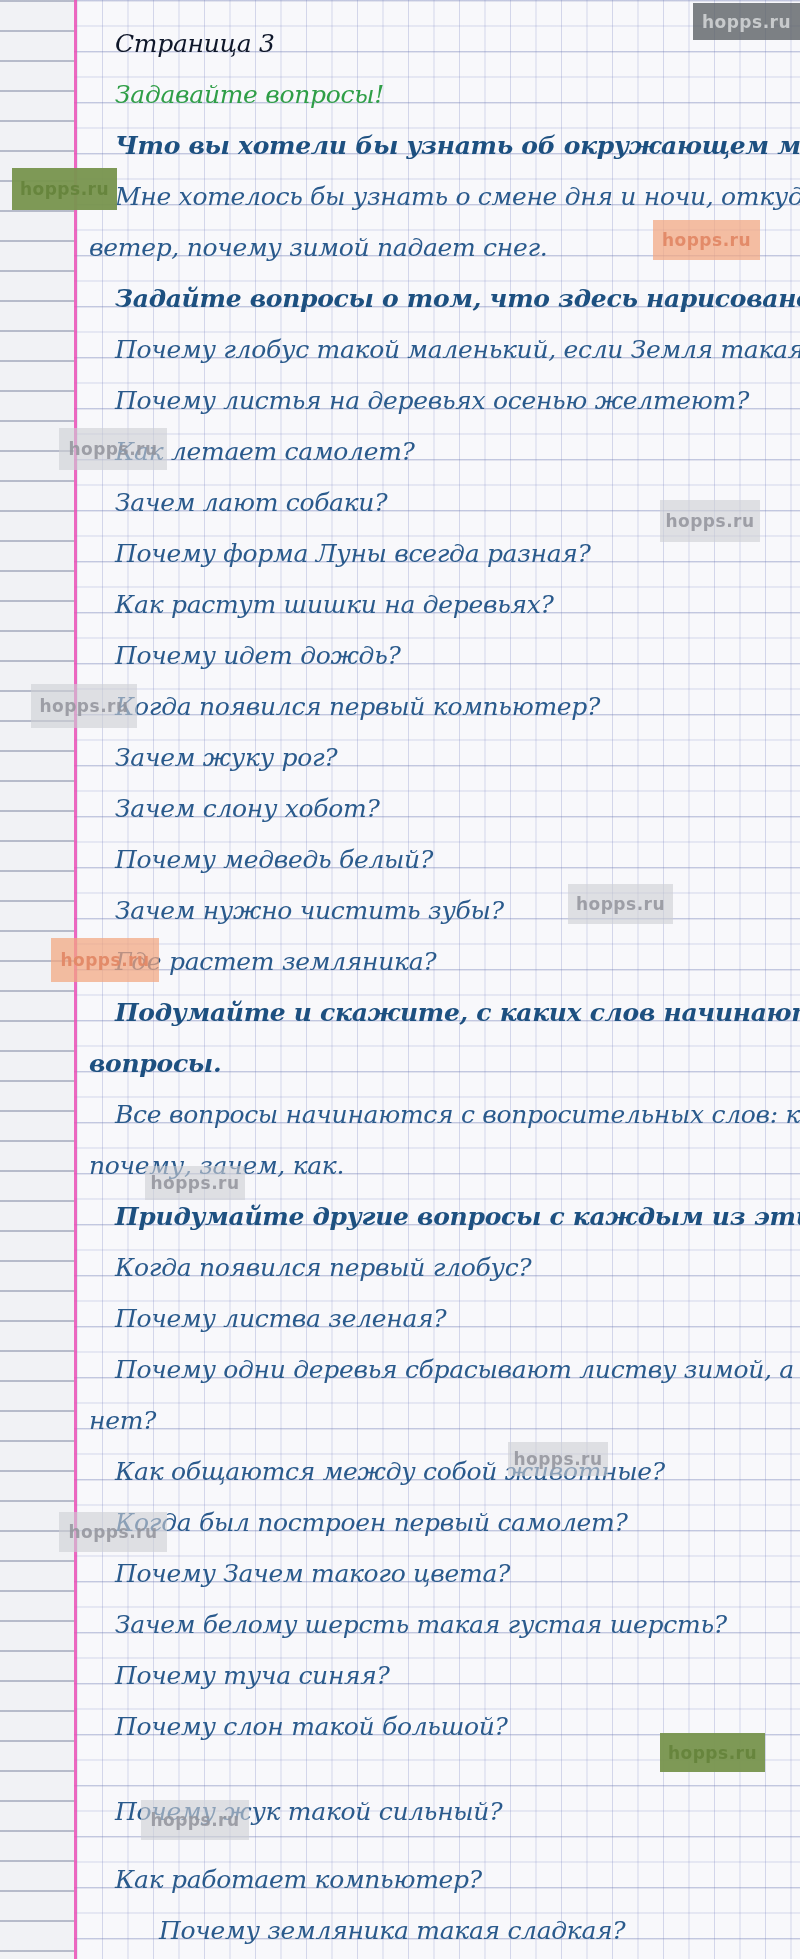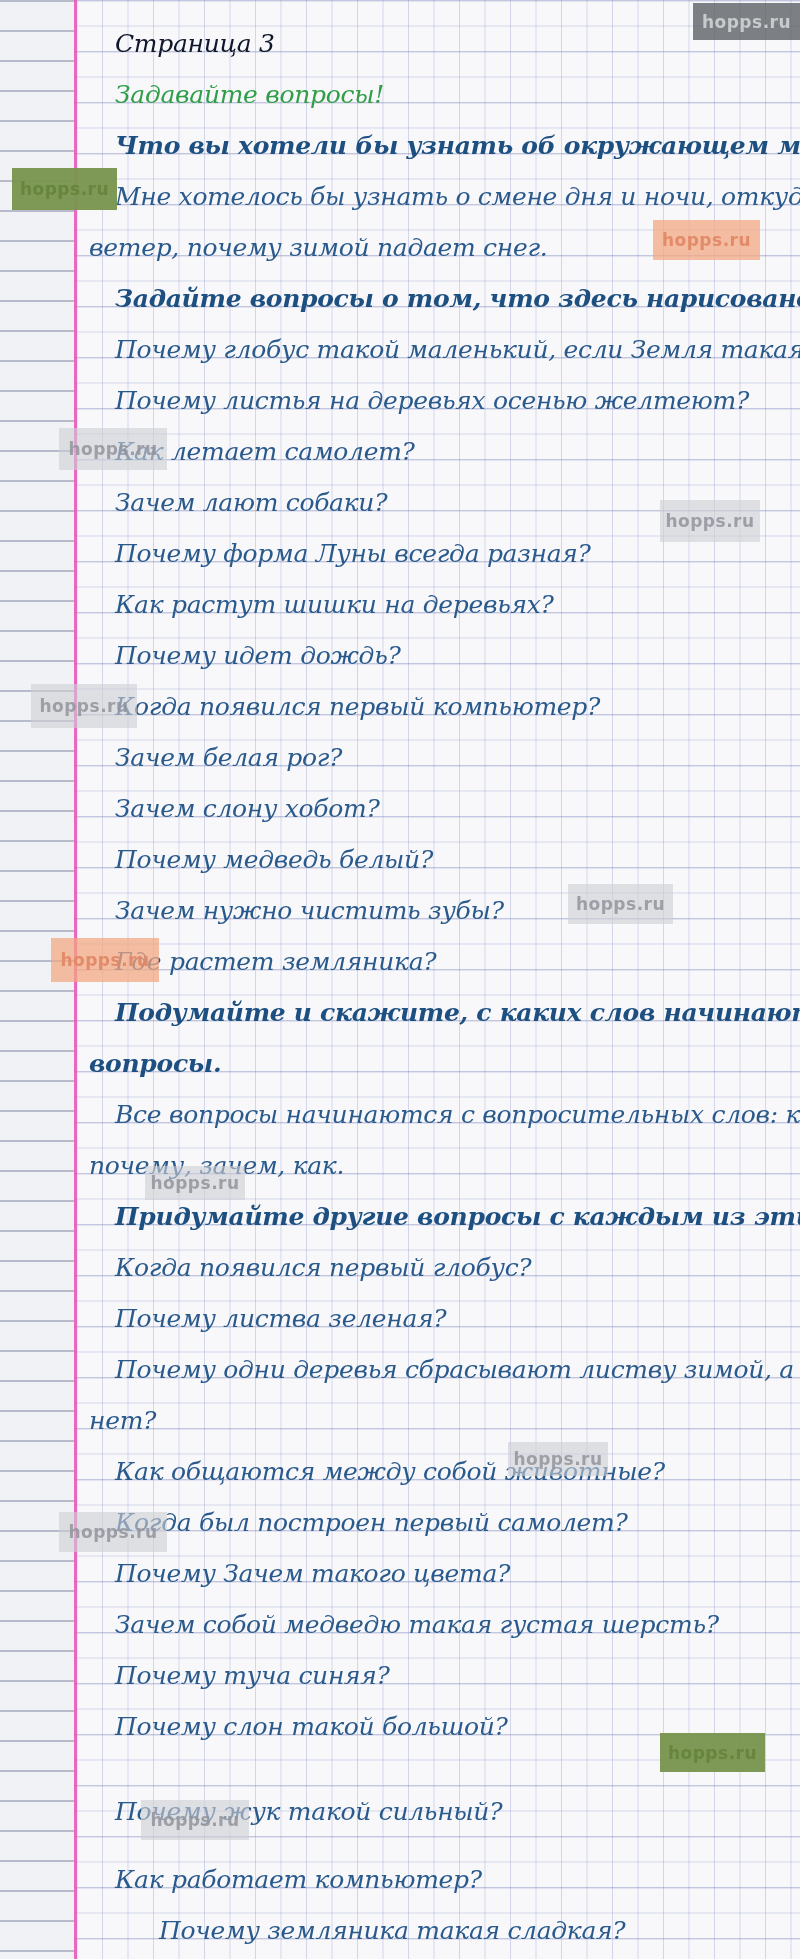--- a/index.html
+++ b/index.html
@@ -58,38 +58,38 @@
     <div class="line answer-cont noindent" style="top: 222px;">ветер, почему зимой падает снег.</div>
     <div class="line prompt indent" style="top: 273px;">Задайте вопросы о том, что здесь нарисовано.</div>
     <div class="line question indent" style="top: 324px;">Почему глобус такой маленький, если Земля такая большая?</div>
     <div class="line question indent" style="top: 375px;">Почему листья на деревьях осенью желтеют?</div>
     <div class="line question indent" style="top: 426px;">Как летает самолет?</div>
     <div class="line question indent" style="top: 477px;">Зачем лают собаки?</div>
     <div class="line question indent" style="top: 528px;">Почему форма Луны всегда разная?</div>
     <div class="line question indent" style="top: 579px;">Как растут шишки на деревьях?</div>
     <div class="line question indent" style="top: 630px;">Почему идет дождь?</div>
     <div class="line question indent" style="top: 681px; font-style: italic;">Когда появился первый компьютер?</div>
-    <div class="line question indent" style="top: 732px;">Зачем белая рог?</div>
+    <div class="line question indent" style="top: 732px;">Зачем жуку рог?</div>
     <div class="line question indent" style="top: 783px;">Зачем слону хобот?</div>
     <div class="line question indent" style="top: 834px;">Почему медведь белый?</div>
     <div class="line question indent" style="top: 885px;">Зачем нужно чистить зубы?</div>
     <div class="line question indent" style="top: 936px;">Где растет земляника?</div>
     <div class="line prompt indent" style="top: 987px;">Подумайте и скажите, с каких слов начинаются ваши</div>
     <div class="line prompt-cont noindent" style="top: 1038px;">вопросы.</div>
     <div class="line answer indent" style="top: 1089px;">Все вопросы начинаются с вопросительных слов: когда,</div>
     <div class="line answer-cont noindent" style="top: 1140px;">почему, зачем, как.</div>
     <div class="line prompt indent" style="top: 1191px;">Придумайте другие вопросы с каждым из этих слов.</div>
     <div class="line question indent" style="top: 1242px;">Когда появился первый глобус?</div>
     <div class="line question indent" style="top: 1293px;">Почему листва зеленая?</div>
     <div class="line question indent" style="top: 1344px;">Почему одни деревья сбрасывают листву зимой, а другие</div>
     <div class="line question-cont noindent" style="top: 1395px;">нет?</div>
     <div class="line question indent" style="top: 1446px;">Как общаются между собой животные?</div>
     <div class="line question indent" style="top: 1497px;">Когда был построен первый самолет?</div>
     <div class="line question indent" style="top: 1548px;">Почему Зачем такого цвета?</div>
-    <div class="line question indent" style="top: 1599px;">Зачем собой медведю такая густая шерсть?</div>
+    <div class="line question indent" style="top: 1599px;">Зачем белому шерсть такая густая шерсть?</div>
     <div class="line question indent" style="top: 1650px;">Почему туча синяя?</div>
     <div class="line question indent" style="top: 1701px;">Почему слон такой большой?</div>
     <div class="line question indent" style="top: 1786px;">Почему жук такой сильный?</div>
     <div class="line question indent" style="top: 1854px;">Как работает компьютер?</div>
     <div class="line question indent" style="top: 1905px; margin-left: 44px;">Почему земляника такая сладкая?</div>
   </div>
 <div id="watermarks">
     <div class="watermark wm-dark" style="left: 693px; top: 3px; width: 107px; height: 37px;">hopps.ru</div>
     <div class="watermark wm-green" style="left: 12px; top: 168px; width: 105px; height: 42px;">hopps.ru</div>
     <div class="watermark wm-orange" style="left: 653px; top: 220px; width: 107px; height: 40px;">hopps.ru</div>

